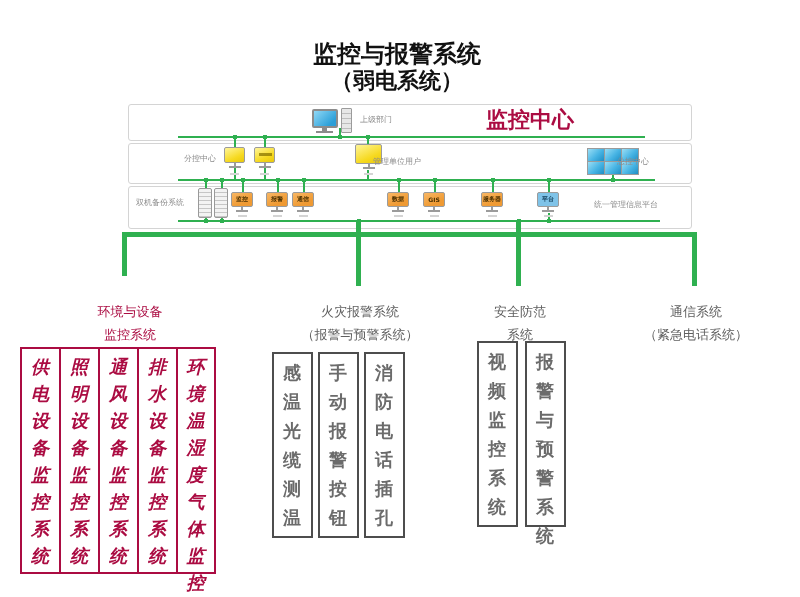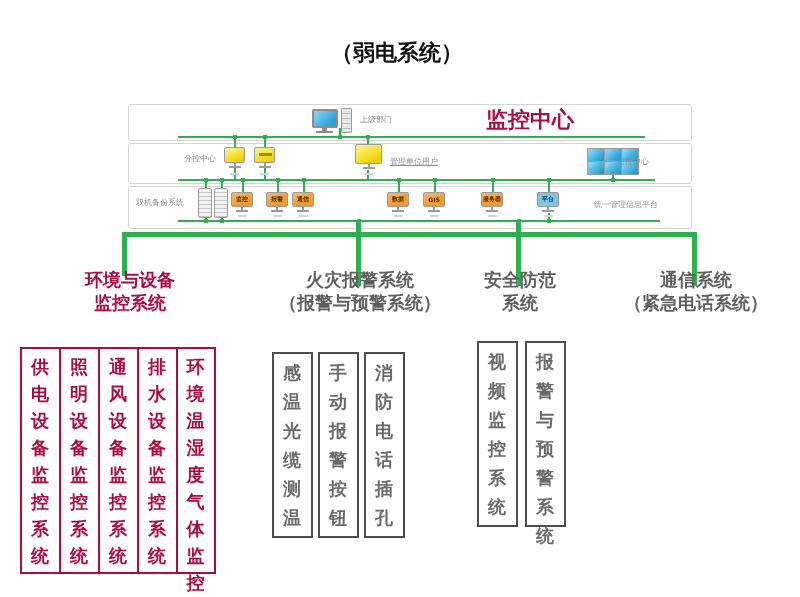--- a/index.html
+++ b/index.html
@@ -37,38 +37,39 @@
   .pc-screen{position:absolute;left:312px;top:109px;width:26px;height:19px;border:2px solid #8c8c8c;border-radius:2px;background:linear-gradient(135deg,#8fd8f6 0%,#2b9fd8 80%);box-sizing:border-box;}
   .pc-stand{position:absolute;left:322px;top:128px;width:5px;height:3px;background:#8c8c8c;}
   .pc-base{position:absolute;left:316px;top:131px;width:17px;height:2px;background:#8c8c8c;}
   .pc-tower{position:absolute;left:341px;top:108px;width:11px;height:25px;background:repeating-linear-gradient(#e7e7e7 0 4px,#bdbdbd 4px 5px);border:1px solid #9b9b9b;border-radius:1px;box-sizing:border-box;}
   .server{position:absolute;width:14px;height:30px;background:repeating-linear-gradient(#f3f3f3 0 3px,#c6c6c6 3px 4px);border:1px solid #999;border-radius:2px;box-sizing:border-box;}
   .wall{position:absolute;left:587px;top:148px;width:52px;height:27px;border:1px solid #9b9b9b;background:#9b9b9b;display:grid;grid-template-columns:repeat(3,1fr);grid-template-rows:repeat(2,1fr);gap:1px;box-sizing:border-box;}
   .wall div{background:linear-gradient(135deg,#9adef5 0%,#47b4e4 55%,#1f8ec4 100%);}
   .cap{position:absolute;width:9px;height:2px;background:#d4d4d4;}
   .m2mark{position:absolute;left:4px;top:5px;width:13px;height:3px;background:#8a7600;opacity:.75;}
   
-  .bh{position:absolute;top:268px;text-align:center;font-weight:bold;font-size:18px;line-height:23px;white-space:nowrap;}
+  .bh{position:absolute;top:300px;text-align:center;font-weight:normal;font-size:13px;line-height:23px;white-space:nowrap;}
   .bh.red{color:#ab0c42;}
   .bh.gray{color:#5f5f5f;}
   
   .grp{position:absolute;display:flex;}
   .sbox{box-sizing:border-box;background:#fff;text-align:center;font-weight:bold;word-break:break-all;letter-spacing:1px;}
-  .rbox{width:41px;height:227px;border:2px solid #ab0c42;color:#ab0c42;font-size:18px;line-height:27px;padding-top:4px;}
+  .rbox{width:41px;height:227px;border:2px solid #ab0c42;color:#ab0c42;font-size:18px;line-height:27px;padding-top:4px;font-style:italic;}
   .rbox + .rbox{margin-left:-2px;}
   .rbox.wide{width:40px;}
   .gbox{width:41px;height:186px;border:2px solid #4d4d4d;color:#6b6b6b;font-size:18px;line-height:29px;padding-top:4px;}
   .gbox.short{height:180px;}
 </style>
 </head>
 <body>
 
 <div id="stage">
 
   <div class="abs title-wrap">
+    <div class="title-l1">监控与报警系统</div>
     <div class="title-l2">（弱电系统）</div>
   </div>
 
   <div class="band band1"></div>
   <div class="band band2"></div>
   <div class="band band3"></div>
 
   <div class="gl busA"></div>
   <div class="gl busB"></div>
   <div class="gl busC"></div>
@@ -93,21 +94,21 @@
     </div>
   <div class="mon yellow" style="left:254px;top:147px;width:21px;height:16px;">
       <div class="m2mark"></div>
       <div class="stand"></div>
       <div class="base"></div>
     </div>
   <div class="mon yellow" style="left:355px;top:144px;width:27px;height:20px;">
       <div class="stand"></div>
       <div class="base"></div>
     </div>
-  <div class="small-label" style="left:390px;top:156px;text-decoration:underline;">管理单位用户</div>
+  <div class="small-label" style="left:373px;top:156px;">管理单位用户</div>
   <div class="wall">
       <div></div>
       <div></div>
       <div></div>
       <div></div>
       <div></div>
       <div></div>
     </div>
   <div class="small-label" style="left:617px;top:156px;">总控中心</div>
 

